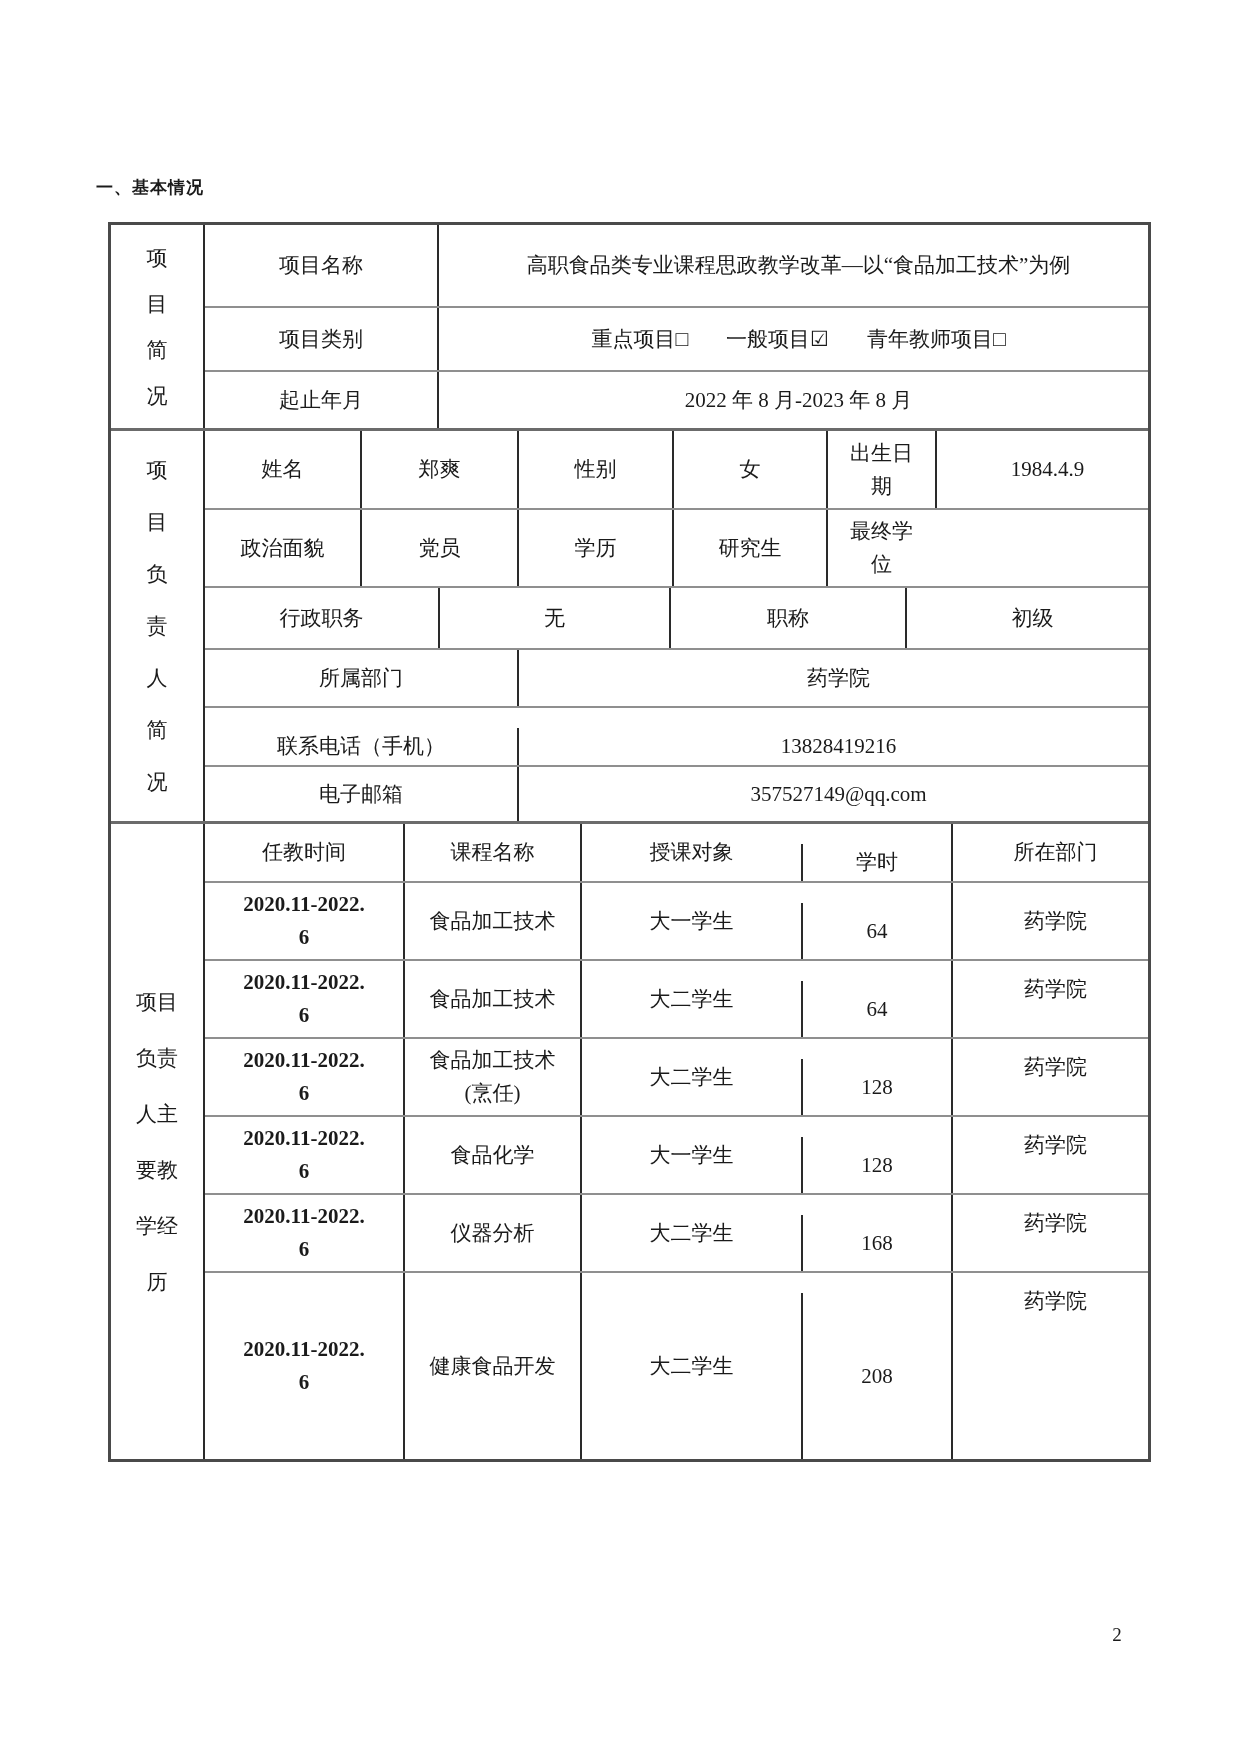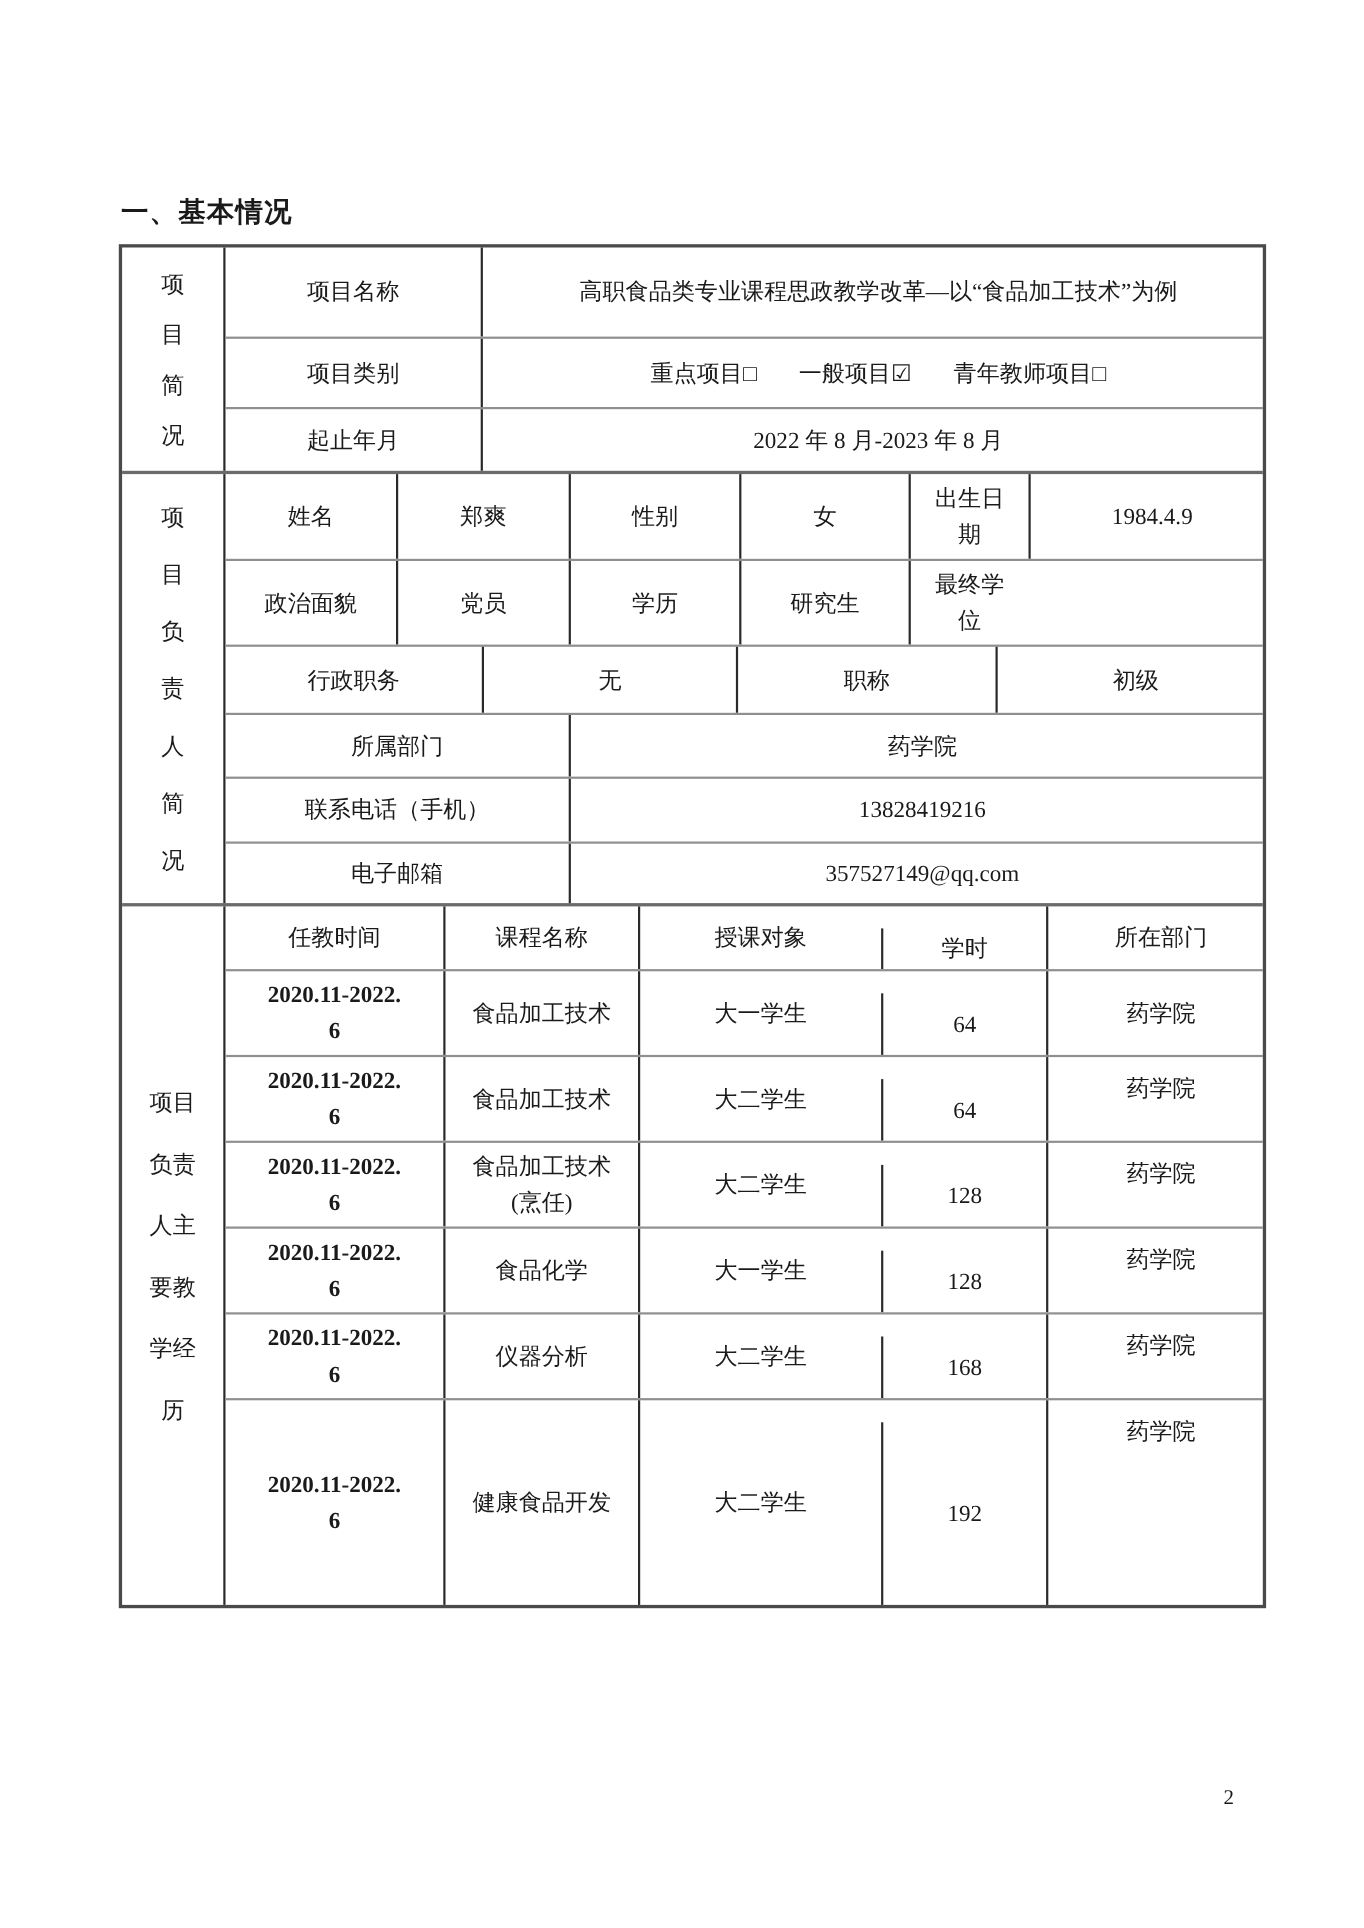--- a/index.html
+++ b/index.html
@@ -5,22 +5,22 @@
   html,body{margin:0;padding:0;background:#ffffff;}
   .page{
     position:relative;
     width:1240px;height:1753px;
     background:#ffffff;
     font-family:"Liberation Serif","DejaVu Serif",serif;
     color:#1a1a1a;
     overflow:hidden;
   }
   .doc-title{
-    position:absolute;left:110px;top:176px;
-    font-size:25px;font-weight:bold;letter-spacing:1px;
+    position:absolute;left:96px;top:176px;
+    font-size:17px;font-weight:bold;letter-spacing:1px;
   }
   .tbl{
     position:absolute;left:108px;top:222px;width:1037px;
     border:3px solid #4a4a4a;
     box-sizing:content-box;
     font-size:21px;
   }
   .sec{display:flex;}
   .sec + .sec{border-top:3px solid #6b6b6b;}
   .side{
@@ -58,21 +58,21 @@
   
   .w312{flex:0 0 312px;width:312px;}
   
   .w198{flex:0 0 198px;width:198px;}
   .w177{flex:0 0 177px;width:177px;}
   .w221{flex:0 0 221px;width:221px;}
   .w150{flex:0 0 150px;width:150px;margin-top:20px;}
   
   .h86{height:81px;}  .h64{height:64px;}  .h58{height:58px;}
   .h77{height:77px;}  .h78{height:78px;}  .h62{height:62px;}
-  .h59{height:59px;}  .h56{height:56px;}  .h57{height:57px;}
+  .h59{height:59px;align-items:flex-end;}  .h56{height:56px;}  .h57{height:57px;}
   .h188{height:188px;}
   
   .narrow{display:inline-block;width:3.3em;text-align:center;}
   .twrap{display:inline-block;max-width:6em;word-break:break-all;text-align:center;font-weight:bold;}
   .cwrap{display:inline-block;max-width:6.2em;text-align:center;}
   .opts{display:flex;gap:38px;justify-content:center;align-items:center;}
   .vtop{align-items:flex-start;padding-top:12px;}
   .pagenum{
     position:absolute;left:1102px;top:1624px;
     width:30px;text-align:center;font-size:19px;
@@ -246,21 +246,21 @@
         </div>
 
         <div class="row h188">
           <div class="cell w198">
               <span class="twrap">2020.11-2022.6</span>
             </div>
           <div class="cell w177">
               <span class="cwrap">健康食品开发</span>
             </div>
           <div class="cell w221">大二学生</div>
-          <div class="cell w150">192</div>
+          <div class="cell w150">208</div>
           <div class="cell flex1 vtop">药学院</div>
         </div>
 
       </div>
     </div>
 
   </div>
 
   <div class="pagenum">2</div>
 

